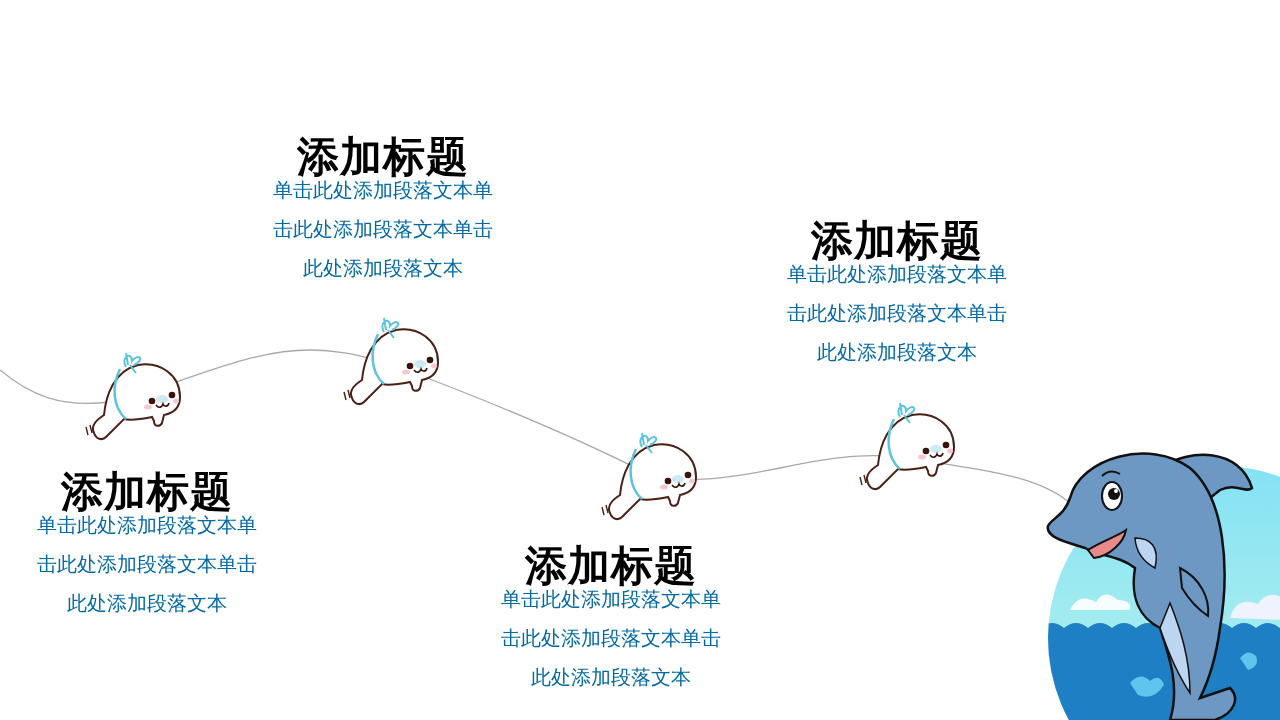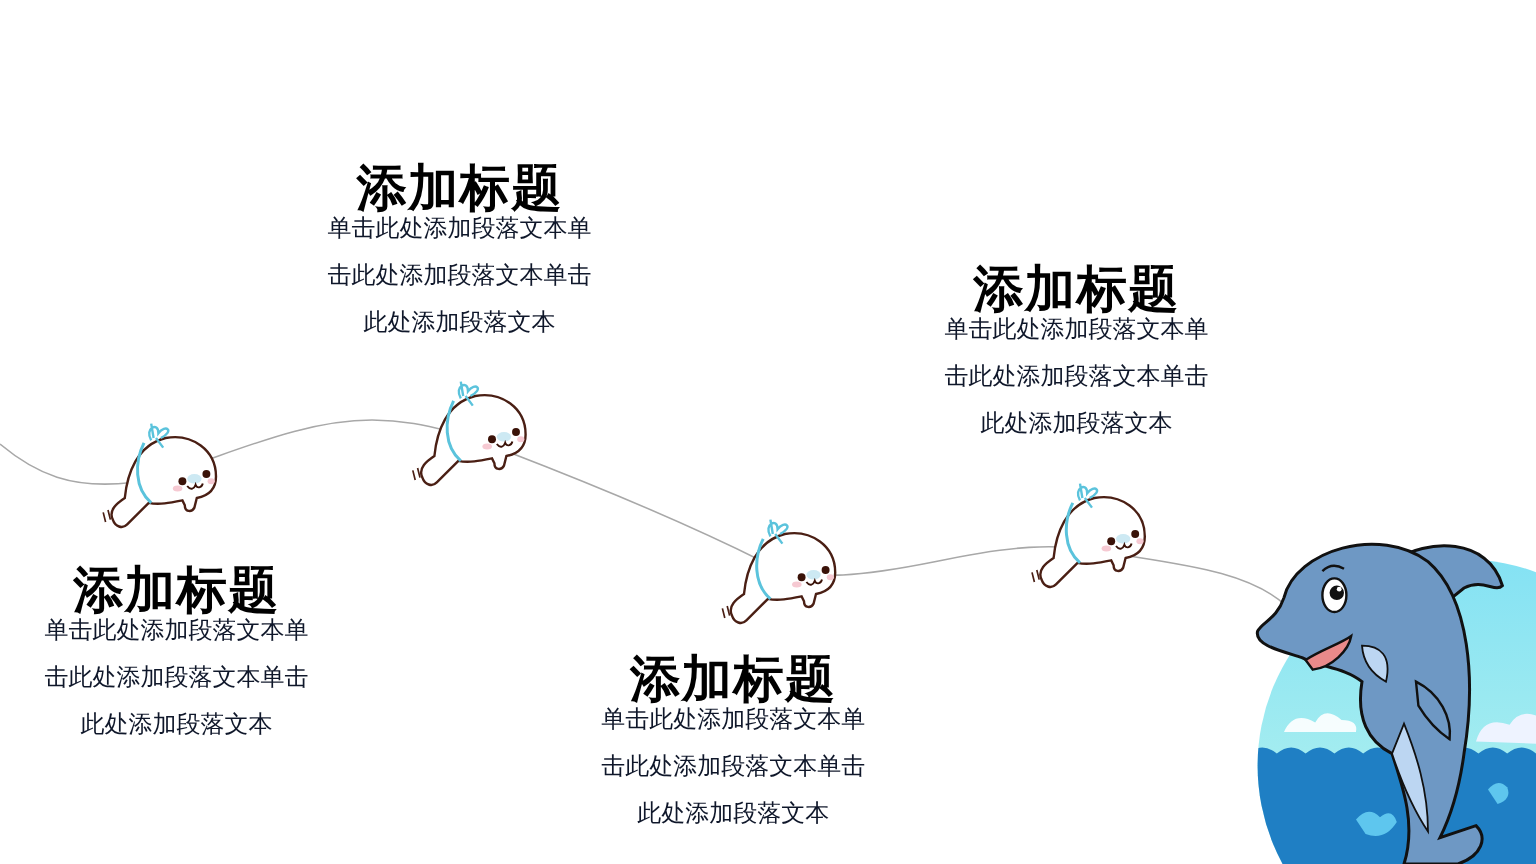--- a/index.html
+++ b/index.html
@@ -11,21 +11,21 @@
   .slide { position: absolute; left: 0; top: 0; width: 1280px; height: 720px; }
   .path-layer { position: absolute; left: 0; top: 0; }
   .block {
     position: absolute; width: 260px; text-align: center; color: #111;
   }
   .block .title {
     font-size: 42px; font-weight: bold; line-height: 36px; letter-spacing: 1px;
     color: #000;
   }
   .block .body {
-    font-size: 20px; line-height: 39px; color: #0f172a; margin-top: -4px;
+    font-size: 20px; line-height: 39px; color: #0369a1; margin-top: -4px;
   }
   .seal { position: absolute; width: 110px; height: 100px; }
   .dolphin { position: absolute; left: 1040px; top: 438px; width: 240px; height: 282px; }
 </style>
 </head>
 <body>
 
 <div class="slide">
 
   <svg class="path-layer" width="1280" height="720">

